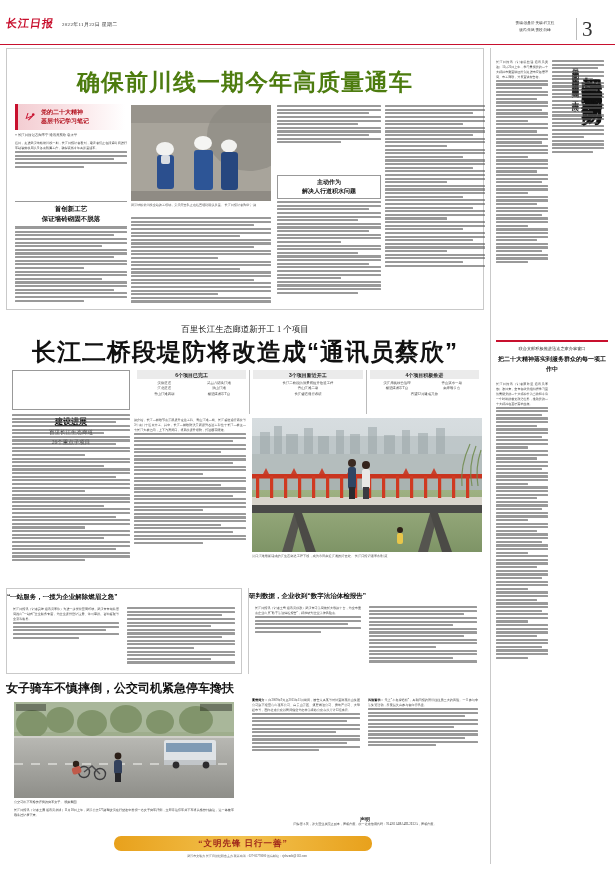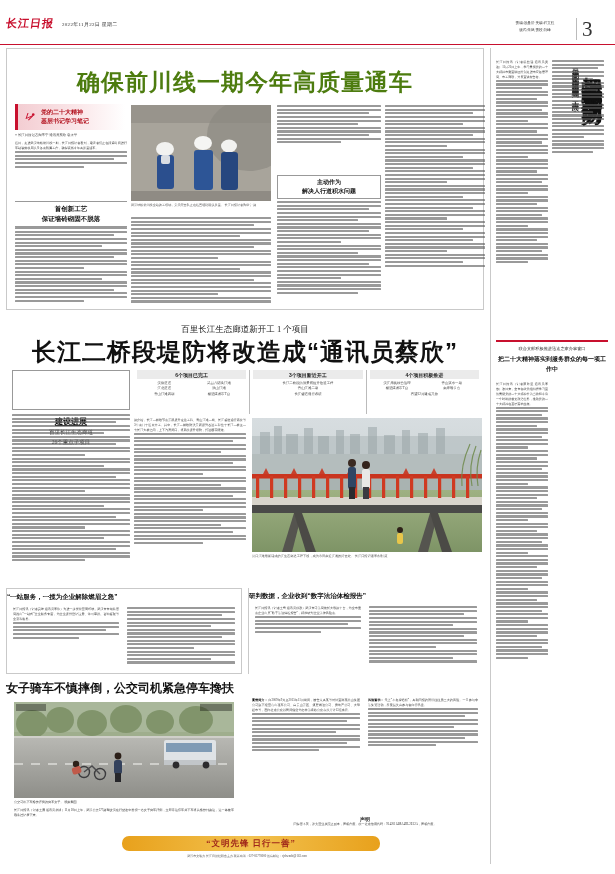--- a/index.html
+++ b/index.html
@@ -123,21 +123,21 @@
   .rcol-text{position:absolute;font-size:3.05px;}
   .rbar{position:absolute;left:496px;width:112px;height:1.5px;background:#c8102e;}
   .rsub-h{position:absolute;left:496px;width:112px;text-align:center;
           font-size:6px;font-weight:700;color:#111;line-height:1.6;
           font-family:"Liberation Sans",sans-serif;}
   .rsub-k{position:absolute;left:496px;width:112px;text-align:center;
           font-size:4.2px;color:#333;}
 
   
   .footer{position:absolute;left:6px;top:836px;width:478px;height:30px;}
-  .foot-banner{position:absolute;left:116px;top:0;width:258px;height:15px;
+  .foot-banner{position:absolute;left:108px;top:0;width:258px;height:15px;
                background:linear-gradient(90deg,#e8a11c 0%,#f2c14e 50%,#e8a11c 100%);
                border-radius:7px;display:flex;align-items:center;justify-content:center;}
   .foot-banner span{font-size:8.5px;font-weight:700;color:#a0281b;letter-spacing:1px;}
   .foot-note{position:absolute;left:6px;top:18px;width:470px;font-size:3px;
              color:#555;text-align:center;line-height:1.7;}
   .declare{position:absolute;left:250px;top:816px;width:230px;}
   .declare-h{text-align:center;font-size:5px;font-weight:700;color:#222;}
 </style>
 </head>
 <body>

